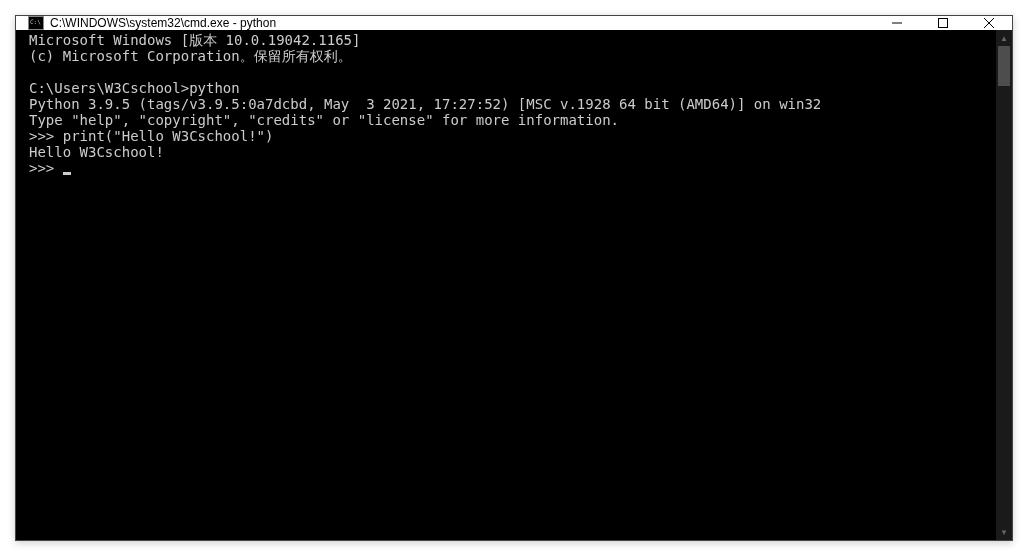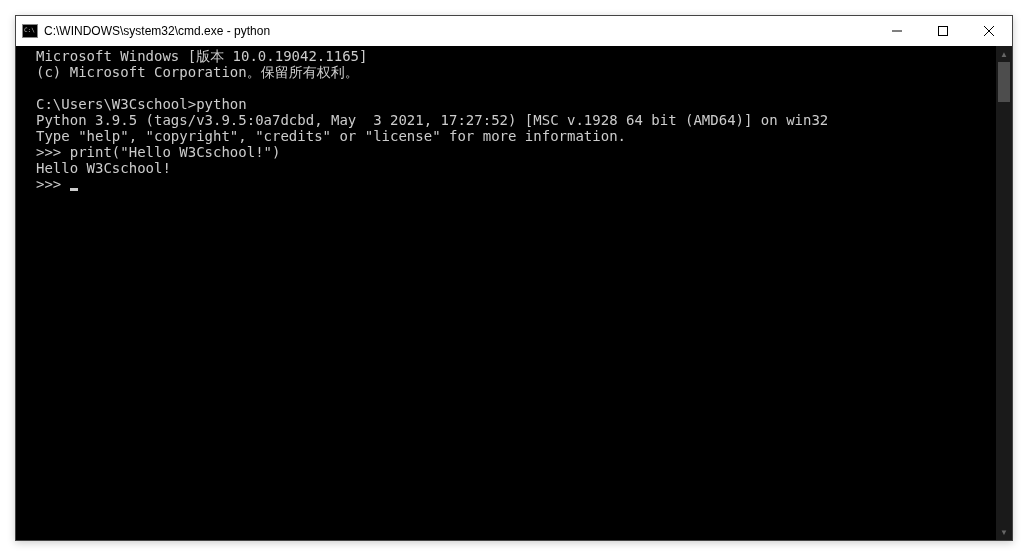--- a/index.html
+++ b/index.html
@@ -18,25 +18,25 @@
     .window {
       width: 998px;
       height: 526px;
       border: 1px solid #444;
       box-shadow: 0 2px 8px rgba(0,0,0,0.2);
       display: flex;
       flex-direction: column;
       background: #fff;
     }
     .titlebar {
-      height: 30px;
+      height: 14px;
       background: #fff;
       display: flex;
       align-items: center;
-      padding-left: 6px;
+      padding-left: 12px;
       user-select: none;
     }
     .app-icon {
       width: 16px;
       height: 14px;
       background: #000;
       border: 1px solid #888;
       margin-right: 6px;
       position: relative;
       display: inline-block;
@@ -77,21 +77,21 @@
       background: #000;
       overflow: hidden;
     }
     .terminal {
       flex: 1;
       background: #000;
       color: #cccccc;
       font-family: "NSimSun", "SimSun", Consolas, monospace;
       font-size: 14px;
       line-height: 16px;
-      padding: 2px 20px;
+      padding: 2px 13px;
       white-space: pre;
       overflow: hidden;
     }
     .scrollbar {
       width: 16px;
       background: #1a1a1a;
       position: relative;
     }
     .scrollbar-thumb {
       position: absolute;

